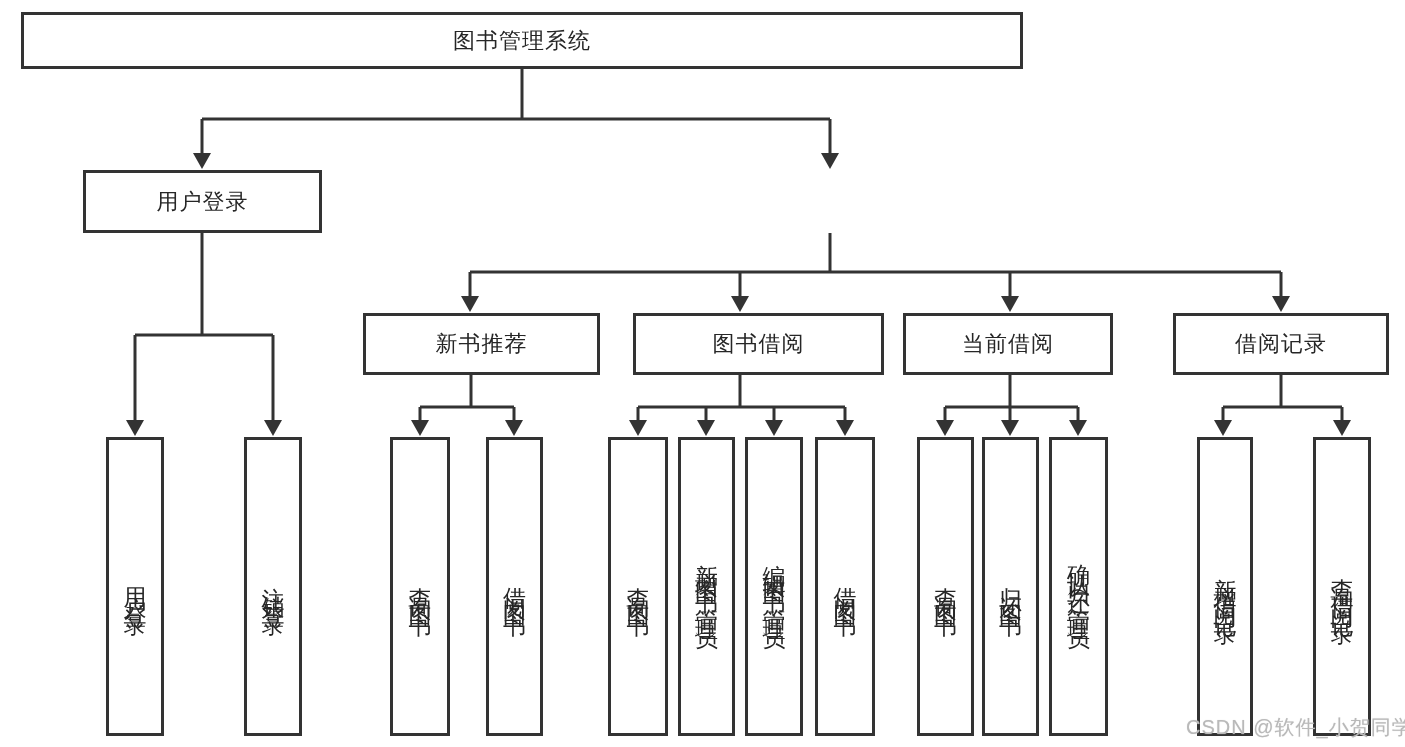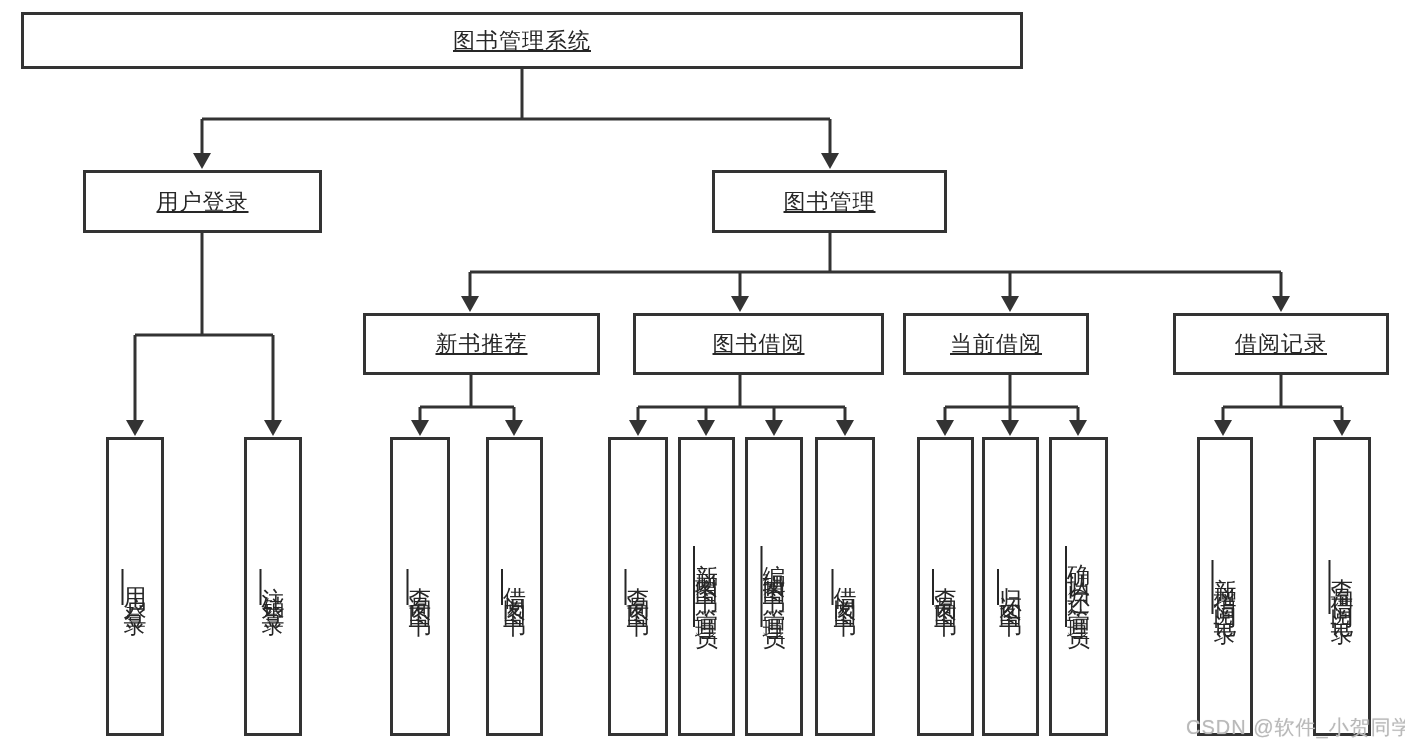--- a/index.html
+++ b/index.html
@@ -36,21 +36,20 @@
     letter-spacing: 1px;
   }
   .node.leaf {
     writing-mode: vertical-rl;
     font-size: 23px;
     letter-spacing: 9px;
     line-height: 1;
   }
   .node .lbl {
     white-space: nowrap;
-    text-decoration: underline;
   }
   .watermark {
     position: absolute;
     left: 1186px;
     top: 714px;
     font-size: 20px;
     letter-spacing: 1px;
     color: #b9b9b9;
     white-space: nowrap;
     z-index: 10;
@@ -109,31 +108,28 @@
     </g>
   </svg>
 
   <div class="node h" style="left:21px; top:12px; width:1002px; height:57px;">
     <span class="lbl">图书管理系统</span>
   </div>
 
   <div class="node h" style="left:83px; top:170px; width:239px; height:63px;">
     <span class="lbl">用户登录</span>
   </div>
-  <div class="node h" style="left:712px; top:170px; width:235px; height:63px;">
-    <span class="lbl">图书管理</span>
-  </div>
 
   <div class="node h" style="left:363px; top:313px; width:237px; height:62px;text-align:right;">
     <span class="lbl">新书推荐</span>
   </div>
   <div class="node h" style="left:633px; top:313px; width:251px; height:62px;">
     <span class="lbl">图书借阅</span>
   </div>
-  <div class="node h" style="left:903px; top:313px; width:186px; height:62px;">
+  <div class="node h" style="left:903px; top:313px; width:210px; height:62px;">
     <span class="lbl">当前借阅</span>
   </div>
   <div class="node h" style="left:1173px; top:313px; width:216px; height:62px;">
     <span class="lbl">借阅记录</span>
   </div>
 
   <div class="node leaf" style="left:106px; top:437px; width:58px; height:299px;">
     <span class="lbl">用户登录</span>
   </div>
   <div class="node leaf" style="left:244px; top:437px; width:58px; height:299px;">

